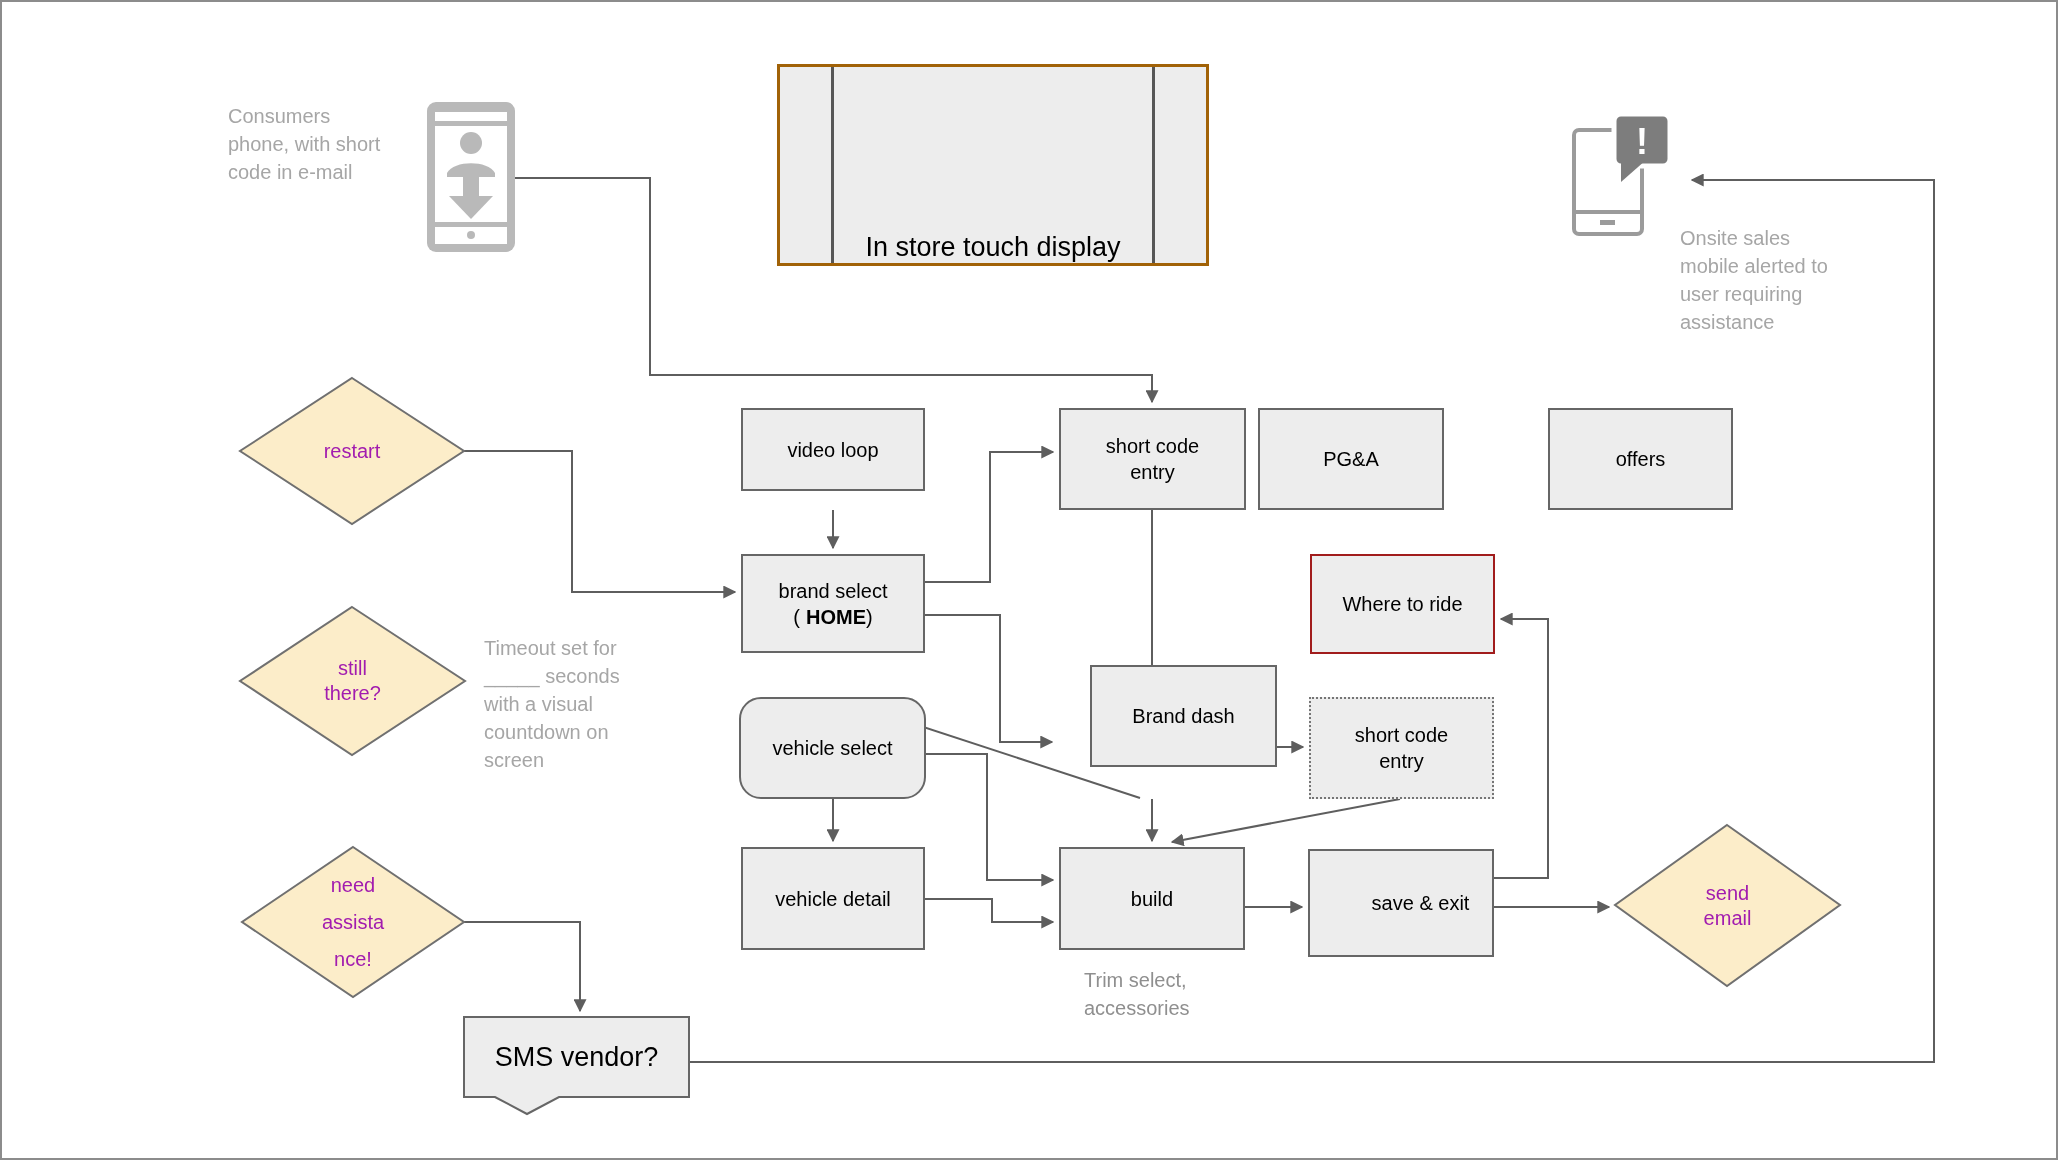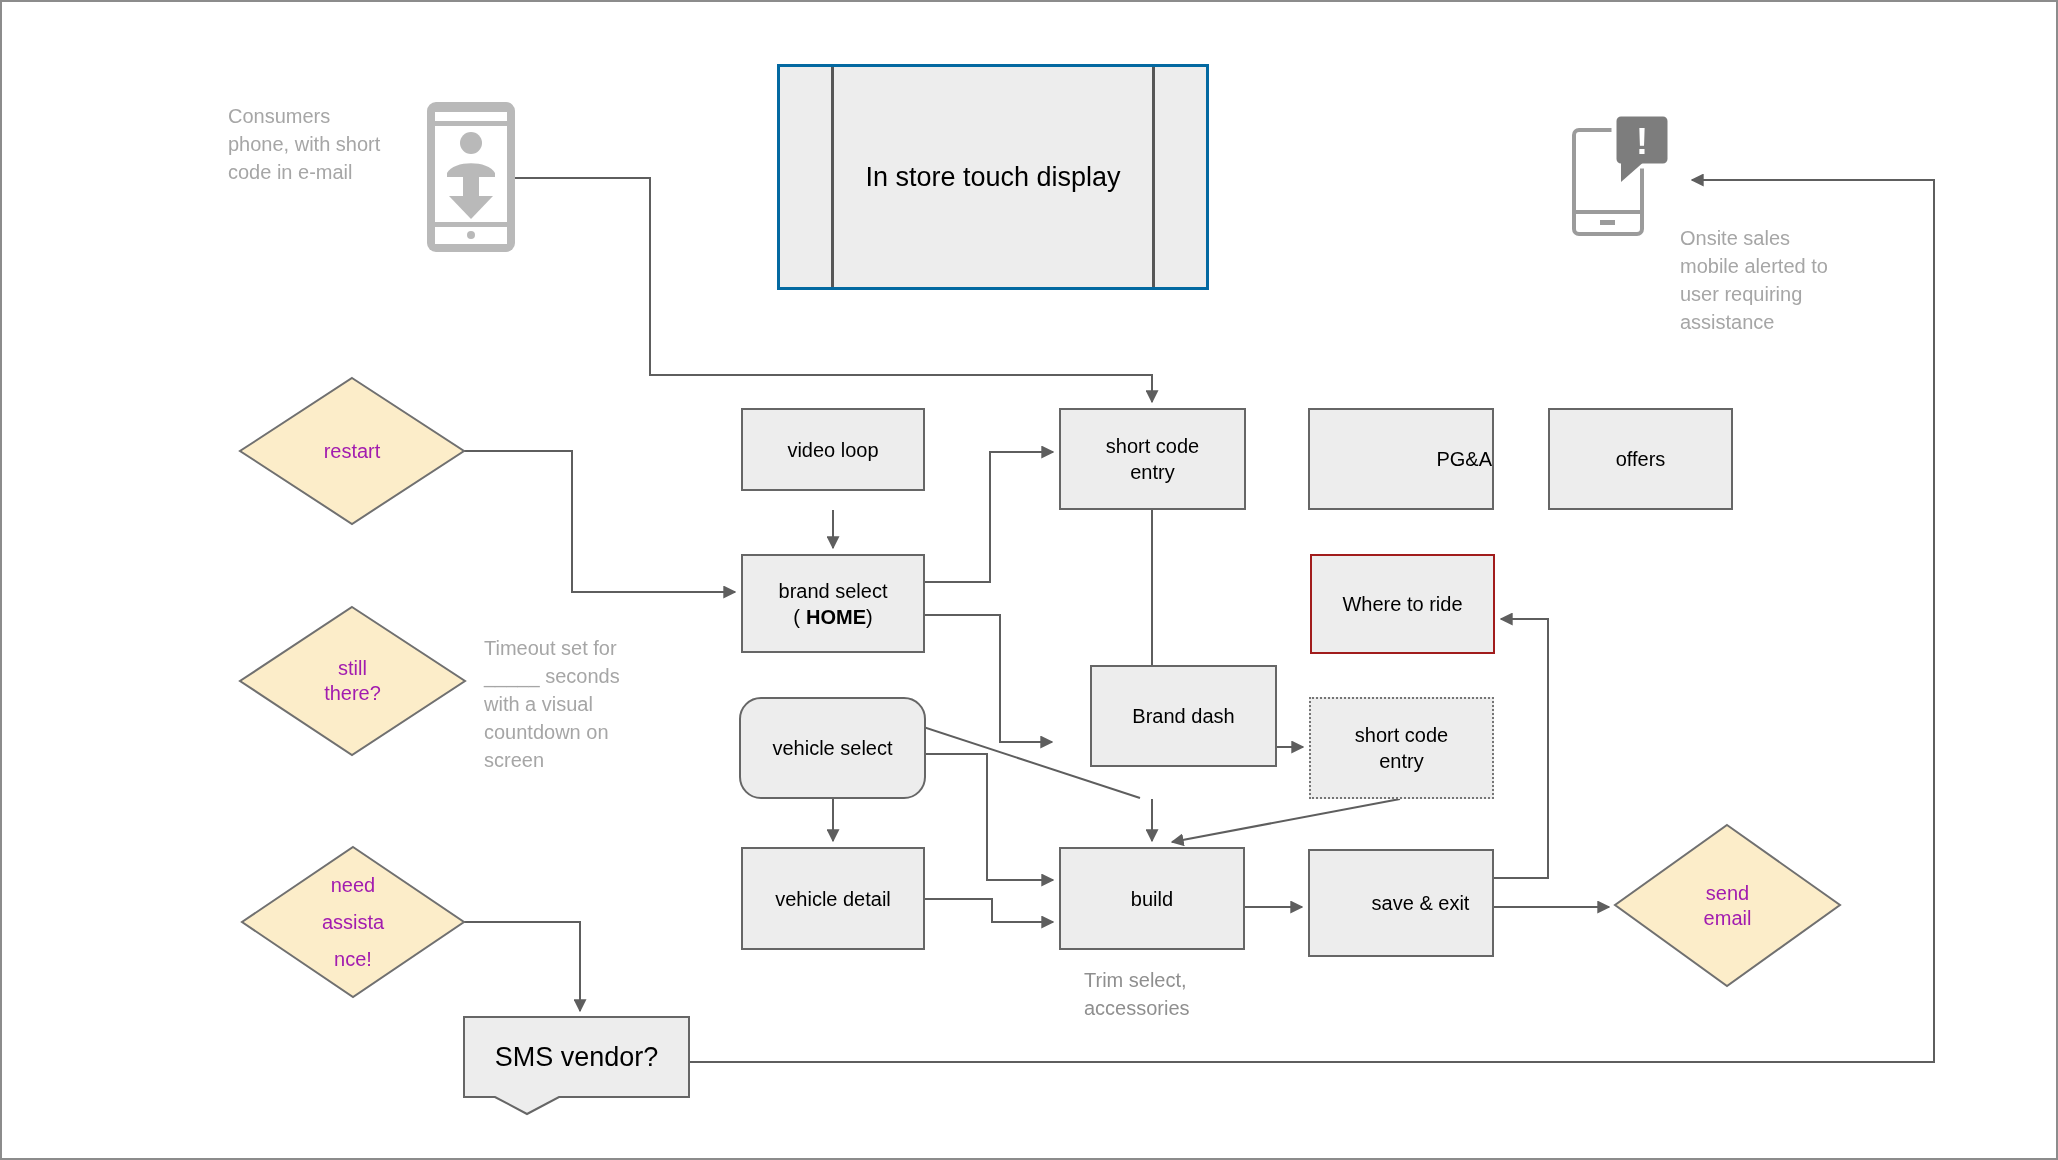--- a/index.html
+++ b/index.html
@@ -10,23 +10,23 @@
   }
   #wires{position:absolute;left:0;top:0;width:2058px;height:1160px;z-index:0;}
   .node{
     position:absolute;display:flex;align-items:center;justify-content:center;
     text-align:center;background:#ededed;border:2px solid #666666;
     color:#000;font-size:20px;line-height:26px;box-sizing:border-box;z-index:2;
   }
   .node.red{border-color:#a11c1c;}
   .node.dotted{border:2px dotted #757575;}
   .display{
-    position:absolute;left:775px;top:62px;width:432px;height:226px;
-    background:#ededed;border:3px solid #0369a1;box-sizing:border-box;z-index:2;
-    display:flex;align-items:center;justify-content:center;
+    position:absolute;left:775px;top:62px;width:432px;height:202px;
+    background:#ededed;border:3px solid #a16207;box-sizing:border-box;z-index:2;
+    display:flex;align-items:flex-end;justify-content:center;
     font-size:27px;color:#000;
   }
   .display .vline{position:absolute;top:0;bottom:0;width:3px;background:#565656;}
   .display .vline.l{left:51px;} .display .vline.r{right:51px;}
   .dlabel{
     position:absolute;z-index:2;display:flex;flex-direction:column;align-items:center;
     justify-content:center;text-align:center;color:#a21caf;font-size:20px;line-height:25px;
   }
   .note{position:absolute;z-index:2;font-size:20px;line-height:28px;color:#a6a6a6;}
   .note.mid{color:#8f8f8f;}
@@ -112,21 +112,21 @@
     <span>video loop</span>
   </div>
 
   <div class="node" style="left:1057px;top:406px;width:187px;height:102px;">
     <span>
       <span>short code</span><br>
       <span>entry</span>
     </span>
   </div>
 
-  <div class="node" style="left:1306px;top:406px;width:186px;height:102px;justify-content:flex-end;">
+  <div class="node" style="left:1256px;top:406px;width:186px;height:102px;">
     <span>PG&amp;A</span>
   </div>
 
   <div class="node" style="left:1546px;top:406px;width:185px;height:102px;">
     <span>offers</span>
   </div>
 
   <div class="node" style="left:739px;top:552px;width:184px;height:99px;">
     <span>
       <span>brand select</span><br>

